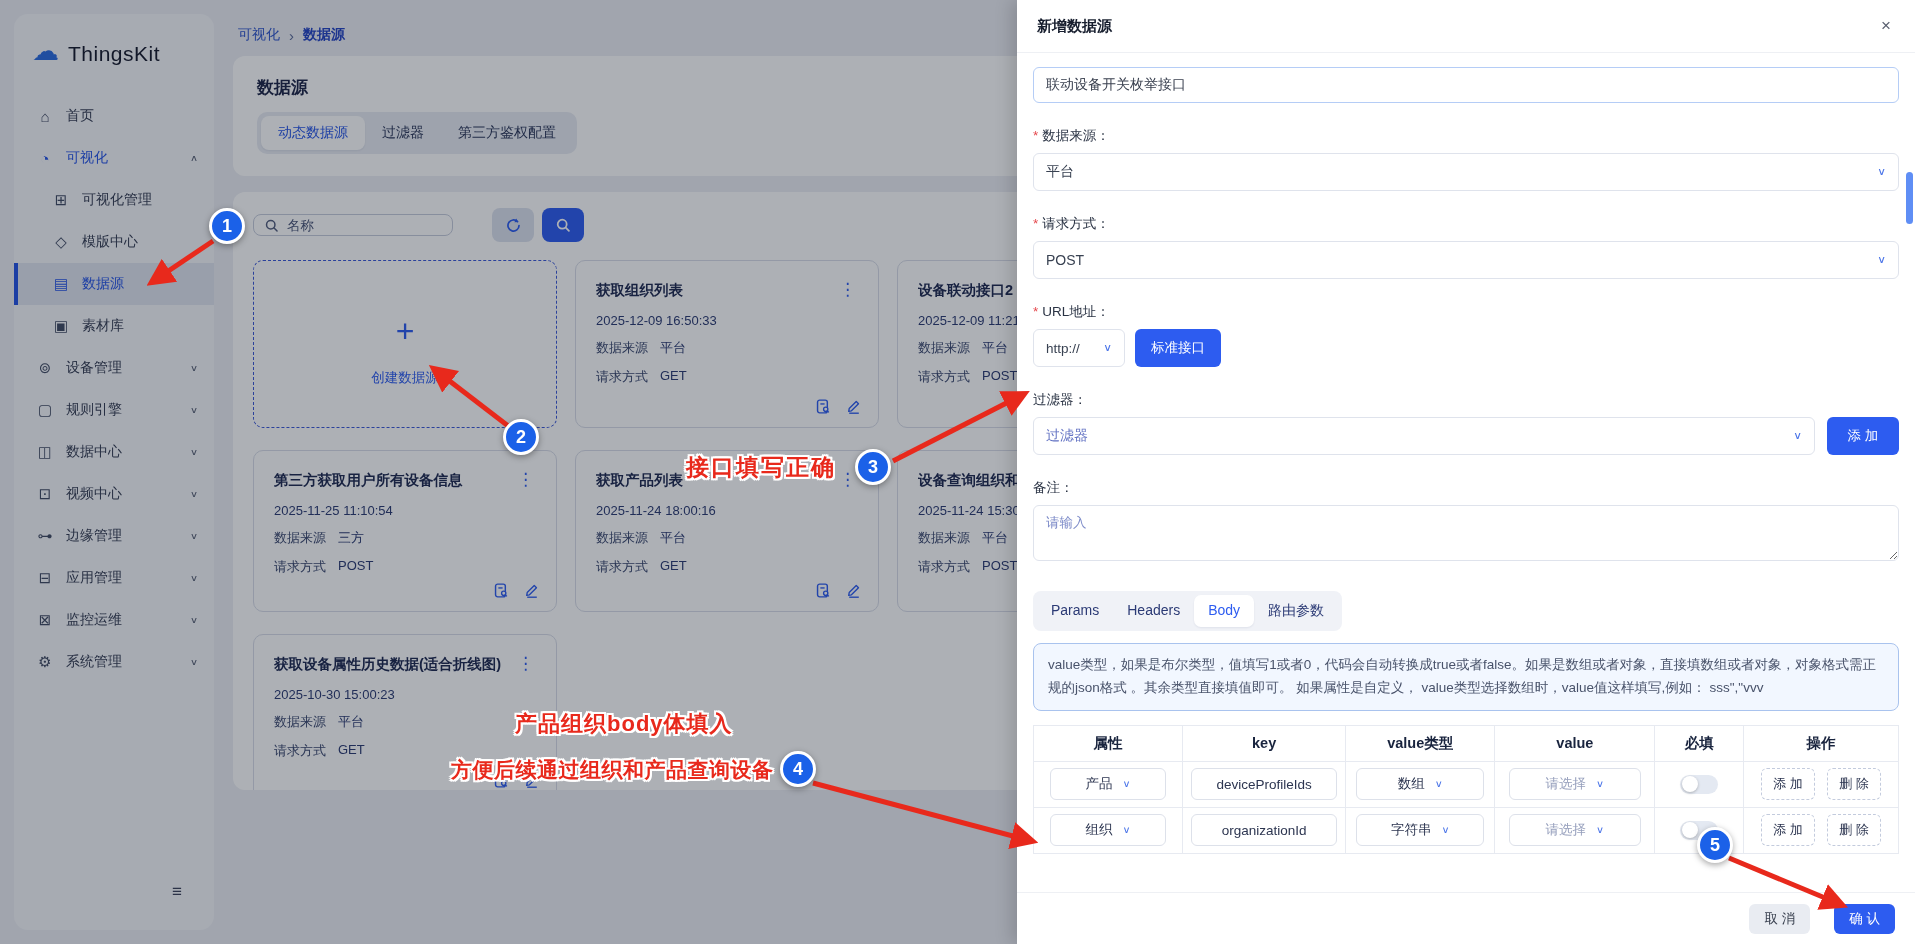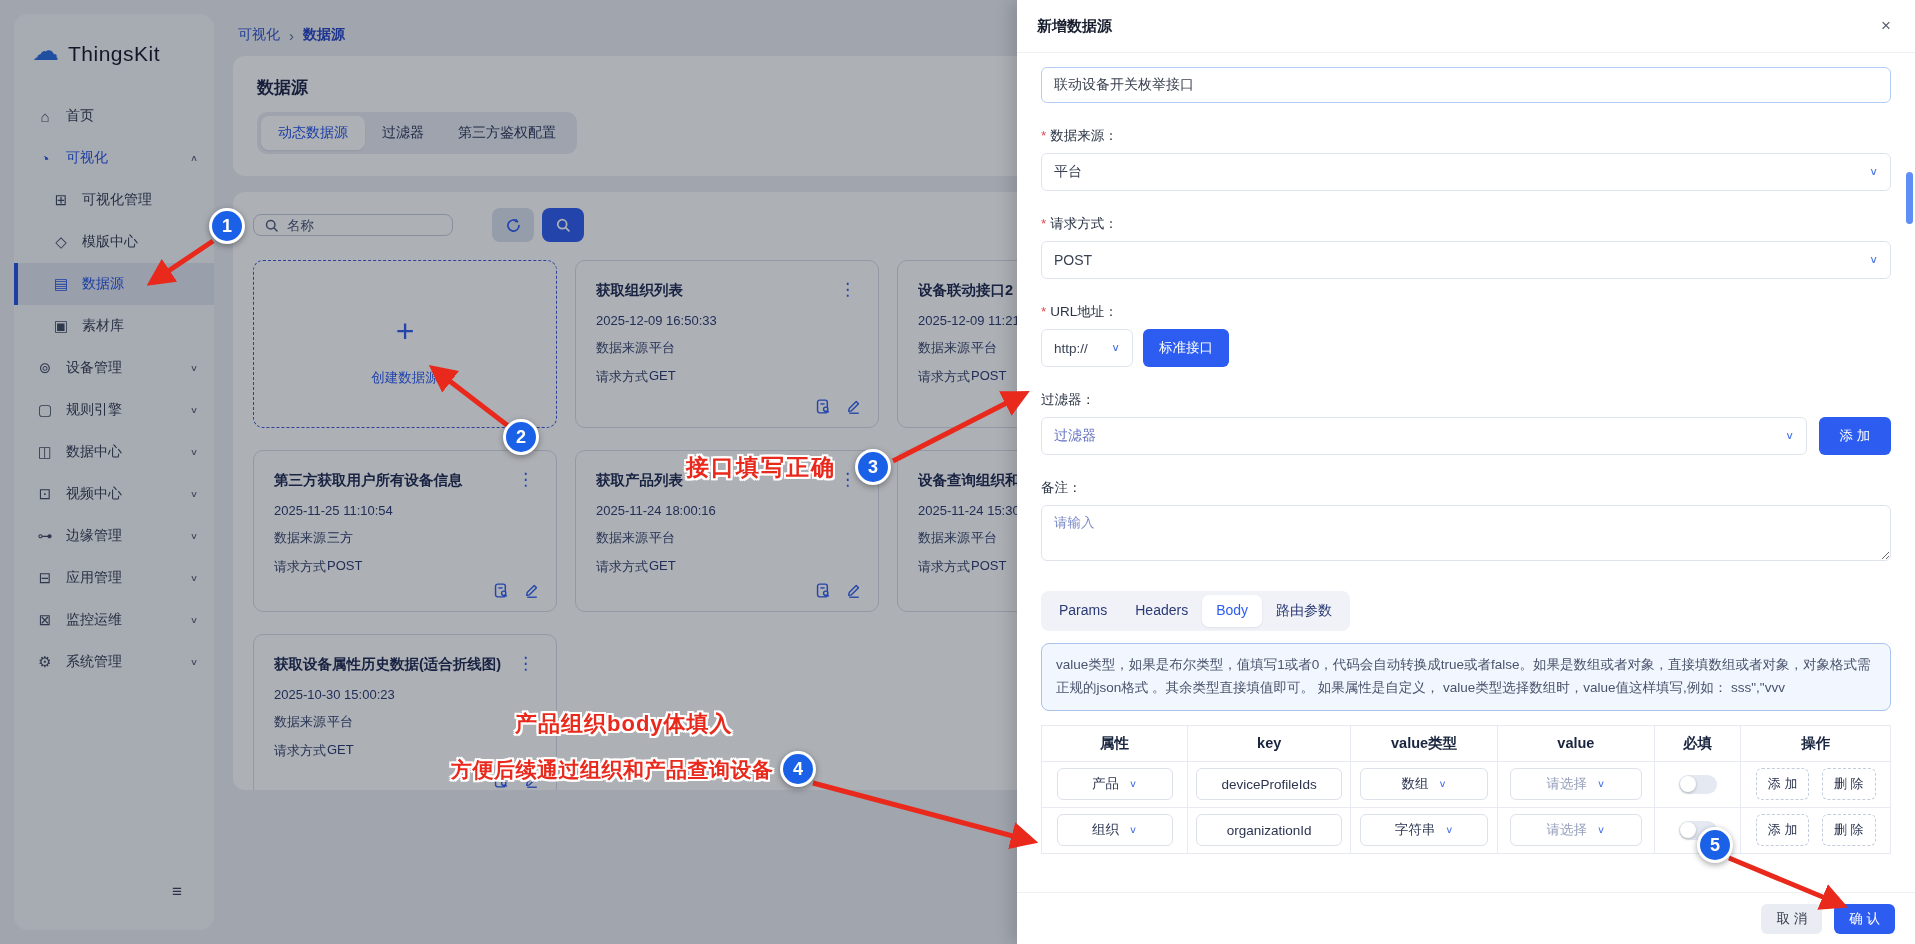--- a/index.html
+++ b/index.html
@@ -53,34 +53,34 @@
     padding:20px 20px 7px; position:relative; flex:none; }
   .row-1 .card { height:168px; } .row-2 .card { height:162px; } .row-3 .card { height:168px; }
   .card-create { border:1.5px dashed #3a57d8; display:flex; flex-direction:column; align-items:center;
     justify-content:center; gap:22px; cursor:pointer; }
   .plus { font-size:32px; font-weight:300; color:#2d5cf0; line-height:1; }
   .create-label { font-size:13.5px; color:#2d5cf0; }
   .card-head { display:flex; justify-content:space-between; align-items:flex-start; }
   .card-title { font-size:14.5px; font-weight:700; color:#1d2850; white-space:nowrap; overflow:hidden; }
   .kebab { color:#2d5cf0; font-size:17px; line-height:1; cursor:pointer; padding:0 2px; }
   .card-date { font-size:13px; color:#2b3a72; margin-top:13px; }
-  .card-meta { font-size:13px; margin-top:11px; display:flex; gap:1px; }
+  .card-meta { font-size:13px; margin-top:11px; display:flex; gap:12px; }
   .m-label { color:#3b486f; } .m-val { color:#2b3a72; }
   .card-actions { position:absolute; right:16px; bottom:12px; display:flex; gap:14px; color:#2d5cf0; }
   .card-actions .aicon { cursor:pointer; }
   
   .mask { position:absolute; inset:0; background:rgba(16,22,38,.34); z-index:40; }
   
   .drawer { position:absolute; top:0; right:0; width:898px; height:944px; background:#fff; z-index:50;
     box-shadow:-6px 0 16px rgba(0,0,0,.15); }
   .d-head { height:53px; display:flex; align-items:center; justify-content:space-between;
     padding:0 24px 0 20px; border-bottom:1px solid #eef0f4; }
   .d-title { font-size:15px; font-weight:700; color:#171e2e; }
   .d-close { font-size:17px; color:#5a6070; cursor:pointer; }
-  .d-body { padding:14px 24px 0; }
+  .d-body { padding:14px 16px 0; }
   .inp { width:100%; height:36px; border:1px solid #b5cdf6; border-radius:6px; padding:0 12px;
     font-size:14px; color:#3a4150; outline:none; font-family:inherit; }
   .f-label { margin:24px 0 8px; font-size:13.5px; color:#2a3344; }
   .req::before { content:"*"; color:#e5484d; margin-right:4px; }
   .sel { height:38px; border:1px solid #dfe3ec; border-radius:6px; background:#fff; display:flex;
     align-items:center; justify-content:space-between; padding:0 12px; font-size:14px; color:#394252; cursor:pointer; }
   .sel .chev { color:#4a74e8; font-size:12px; transform:scaleY(.85); }
   .url-row { display:flex; gap:10px; }
   .sel-proto { width:92px; flex:none; font-size:13.5px; }
   .url-input-wrap { flex:1; height:38px; border:1px solid #dfe3ec; border-radius:6px; display:flex;
@@ -112,21 +112,21 @@
   .mini .chev { color:#4a74e8; font-size:11px; transform:scaleY(.85); }
   .mini.w-attr{width:116px}.mini.w-key{width:146px; cursor:text;}.mini.w-type{width:128px}.mini.w-val{width:132px}
   .mini .ph { color:#97a0bd; }
   .toggle { width:38px; height:19px; border-radius:10px; background:#e4e9f2; position:relative; margin:0 auto; cursor:pointer; }
   .toggle .knob { position:absolute; left:1.5px; top:1.5px; width:16px; height:16px; border-radius:50%;
     background:#fff; box-shadow:0 1px 3px rgba(0,0,0,.25); }
   .op-btn { display:inline-block; border:1px dashed #c3cbdd; border-radius:6px; padding:6px 11px;
     font-size:13px; color:#2c3550; background:#fff; cursor:pointer; font-family:inherit; }
   .op-btn + .op-btn { margin-left:8px; }
   .d-foot { position:absolute; left:0; right:0; bottom:0; height:52px; border-top:1px solid #eef0f4;
-    display:flex; align-items:center; justify-content:flex-end; gap:12px; padding-right:20px; background:#fff;}
+    display:flex; align-items:center; justify-content:flex-end; gap:24px; padding-right:20px; background:#fff;}
   .btn-cancel { background:#e9ecf2; color:#39404f; height:30px; padding:0 15px; border:none; border-radius:6px;
     font-size:13.5px; cursor:pointer; font-family:inherit;}
   .btn-confirm { height:30px; padding:0 15px; }
   .scroll-thumb { position:absolute; right:2px; top:172px; width:7px; height:52px; border-radius:4px;
     background:#5f8ef5; z-index:55; }
   
   .annot-svg { position:absolute; left:0; top:0; z-index:60; pointer-events:none; }
   .badge { position:absolute; width:36px; height:36px; border-radius:50%; background:#1b61e8;
     border:3.5px solid #fff; color:#fff; font-size:18px; font-weight:700; display:flex; align-items:center;
     justify-content:center; z-index:61; box-shadow:0 2px 6px rgba(0,0,0,.35); }

